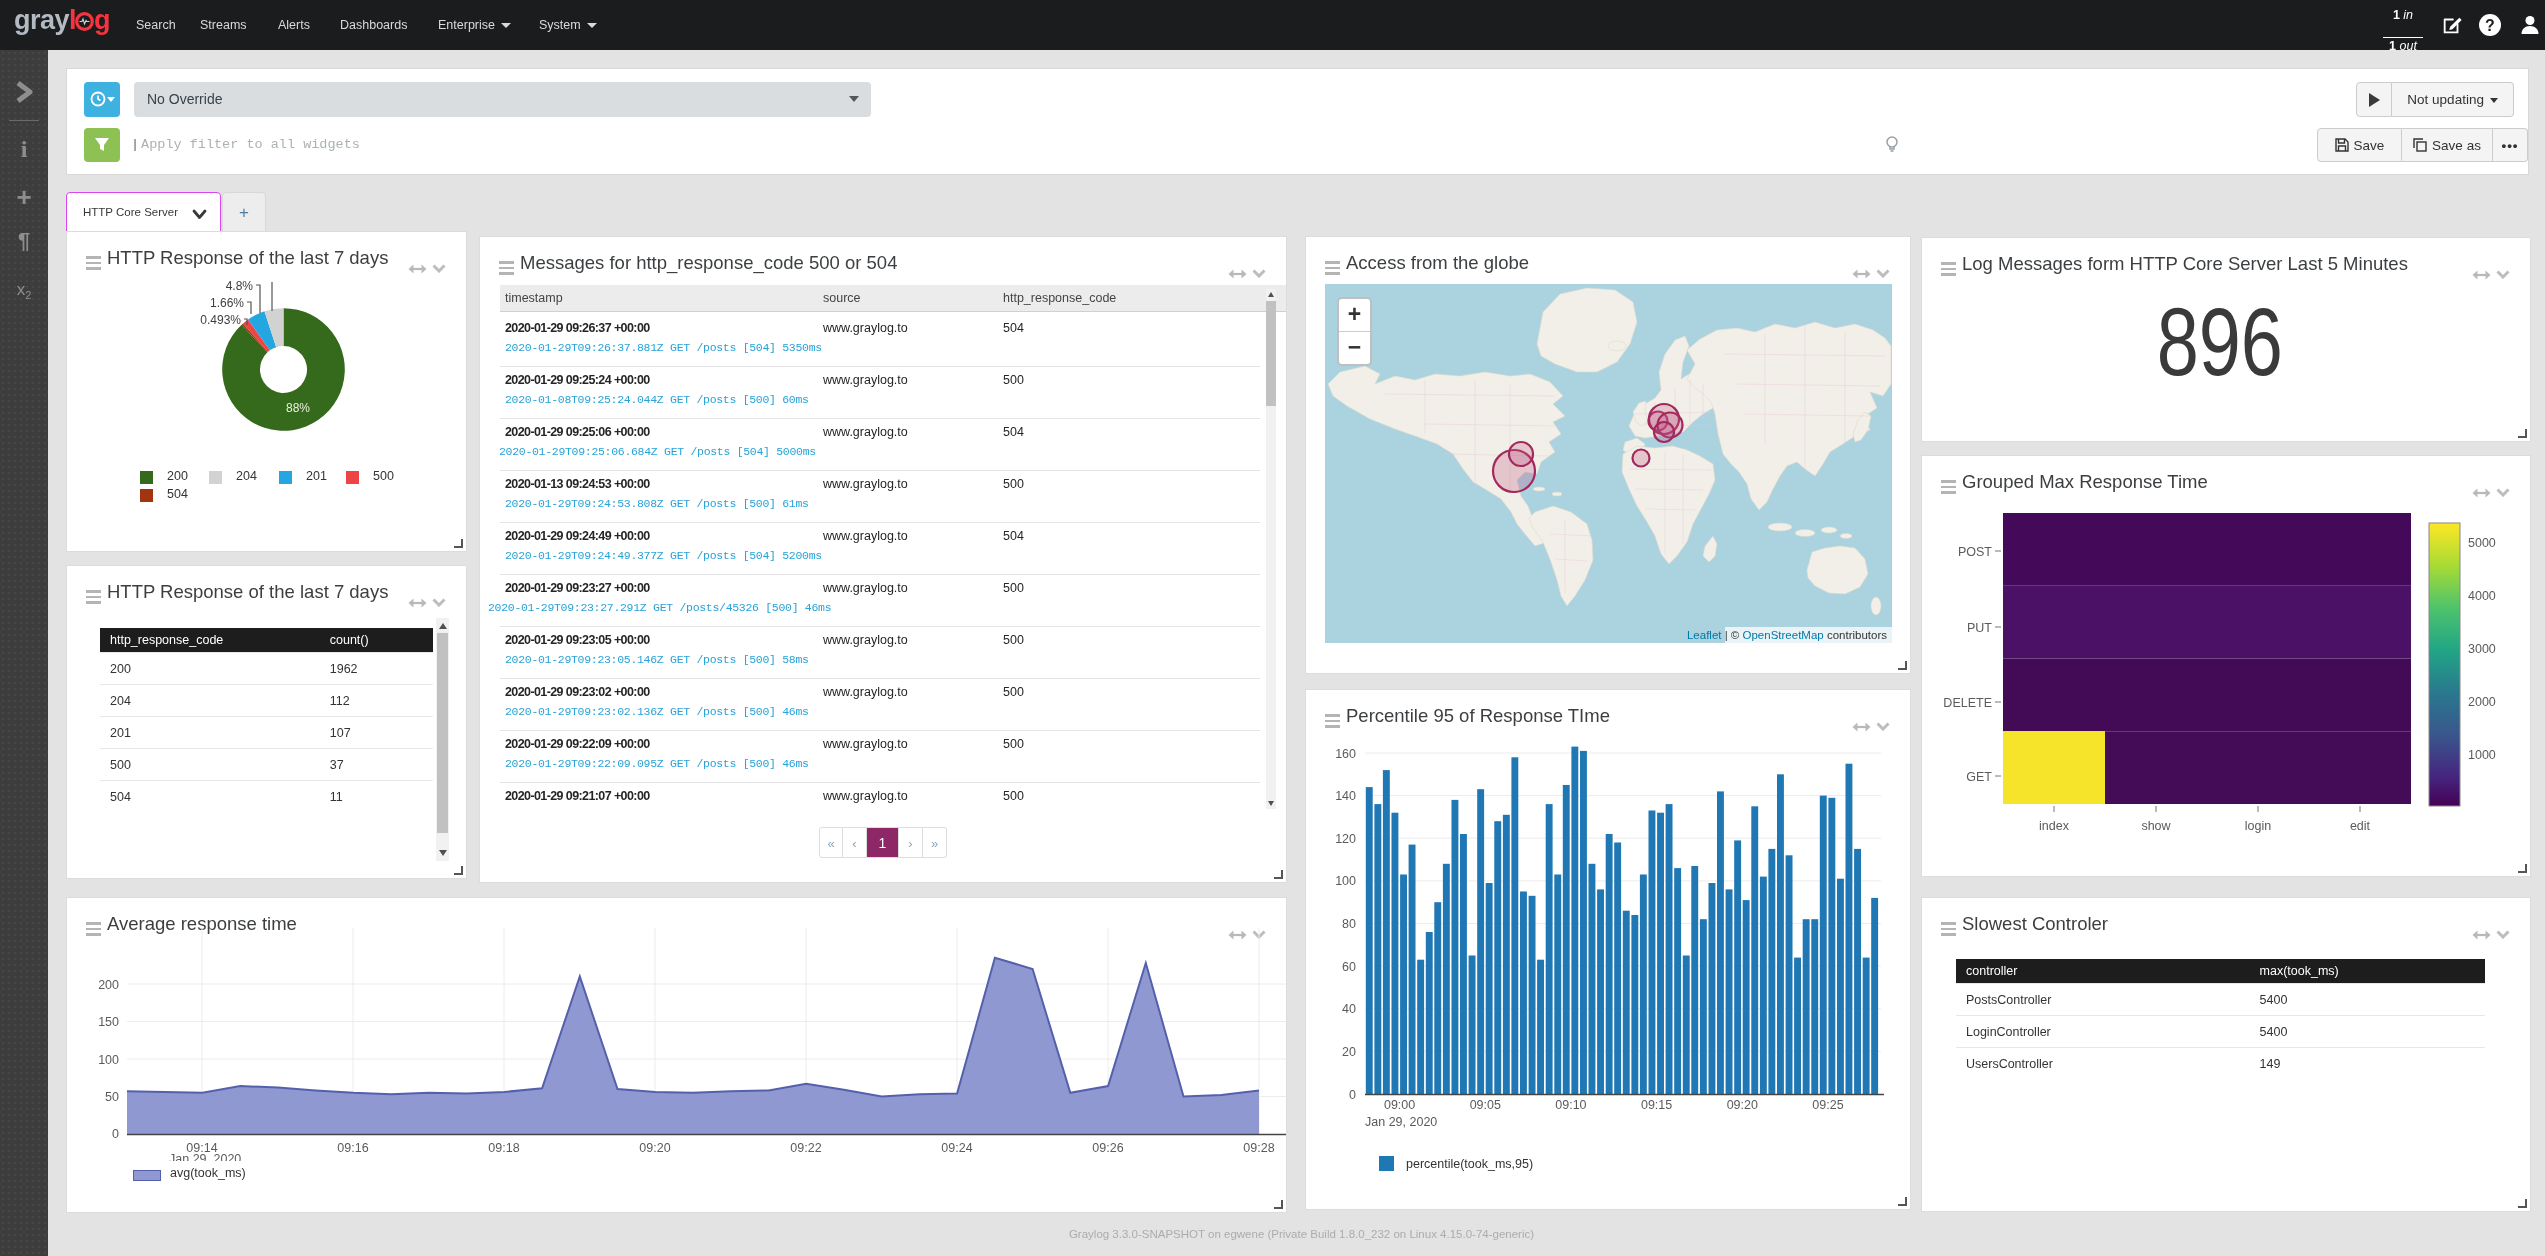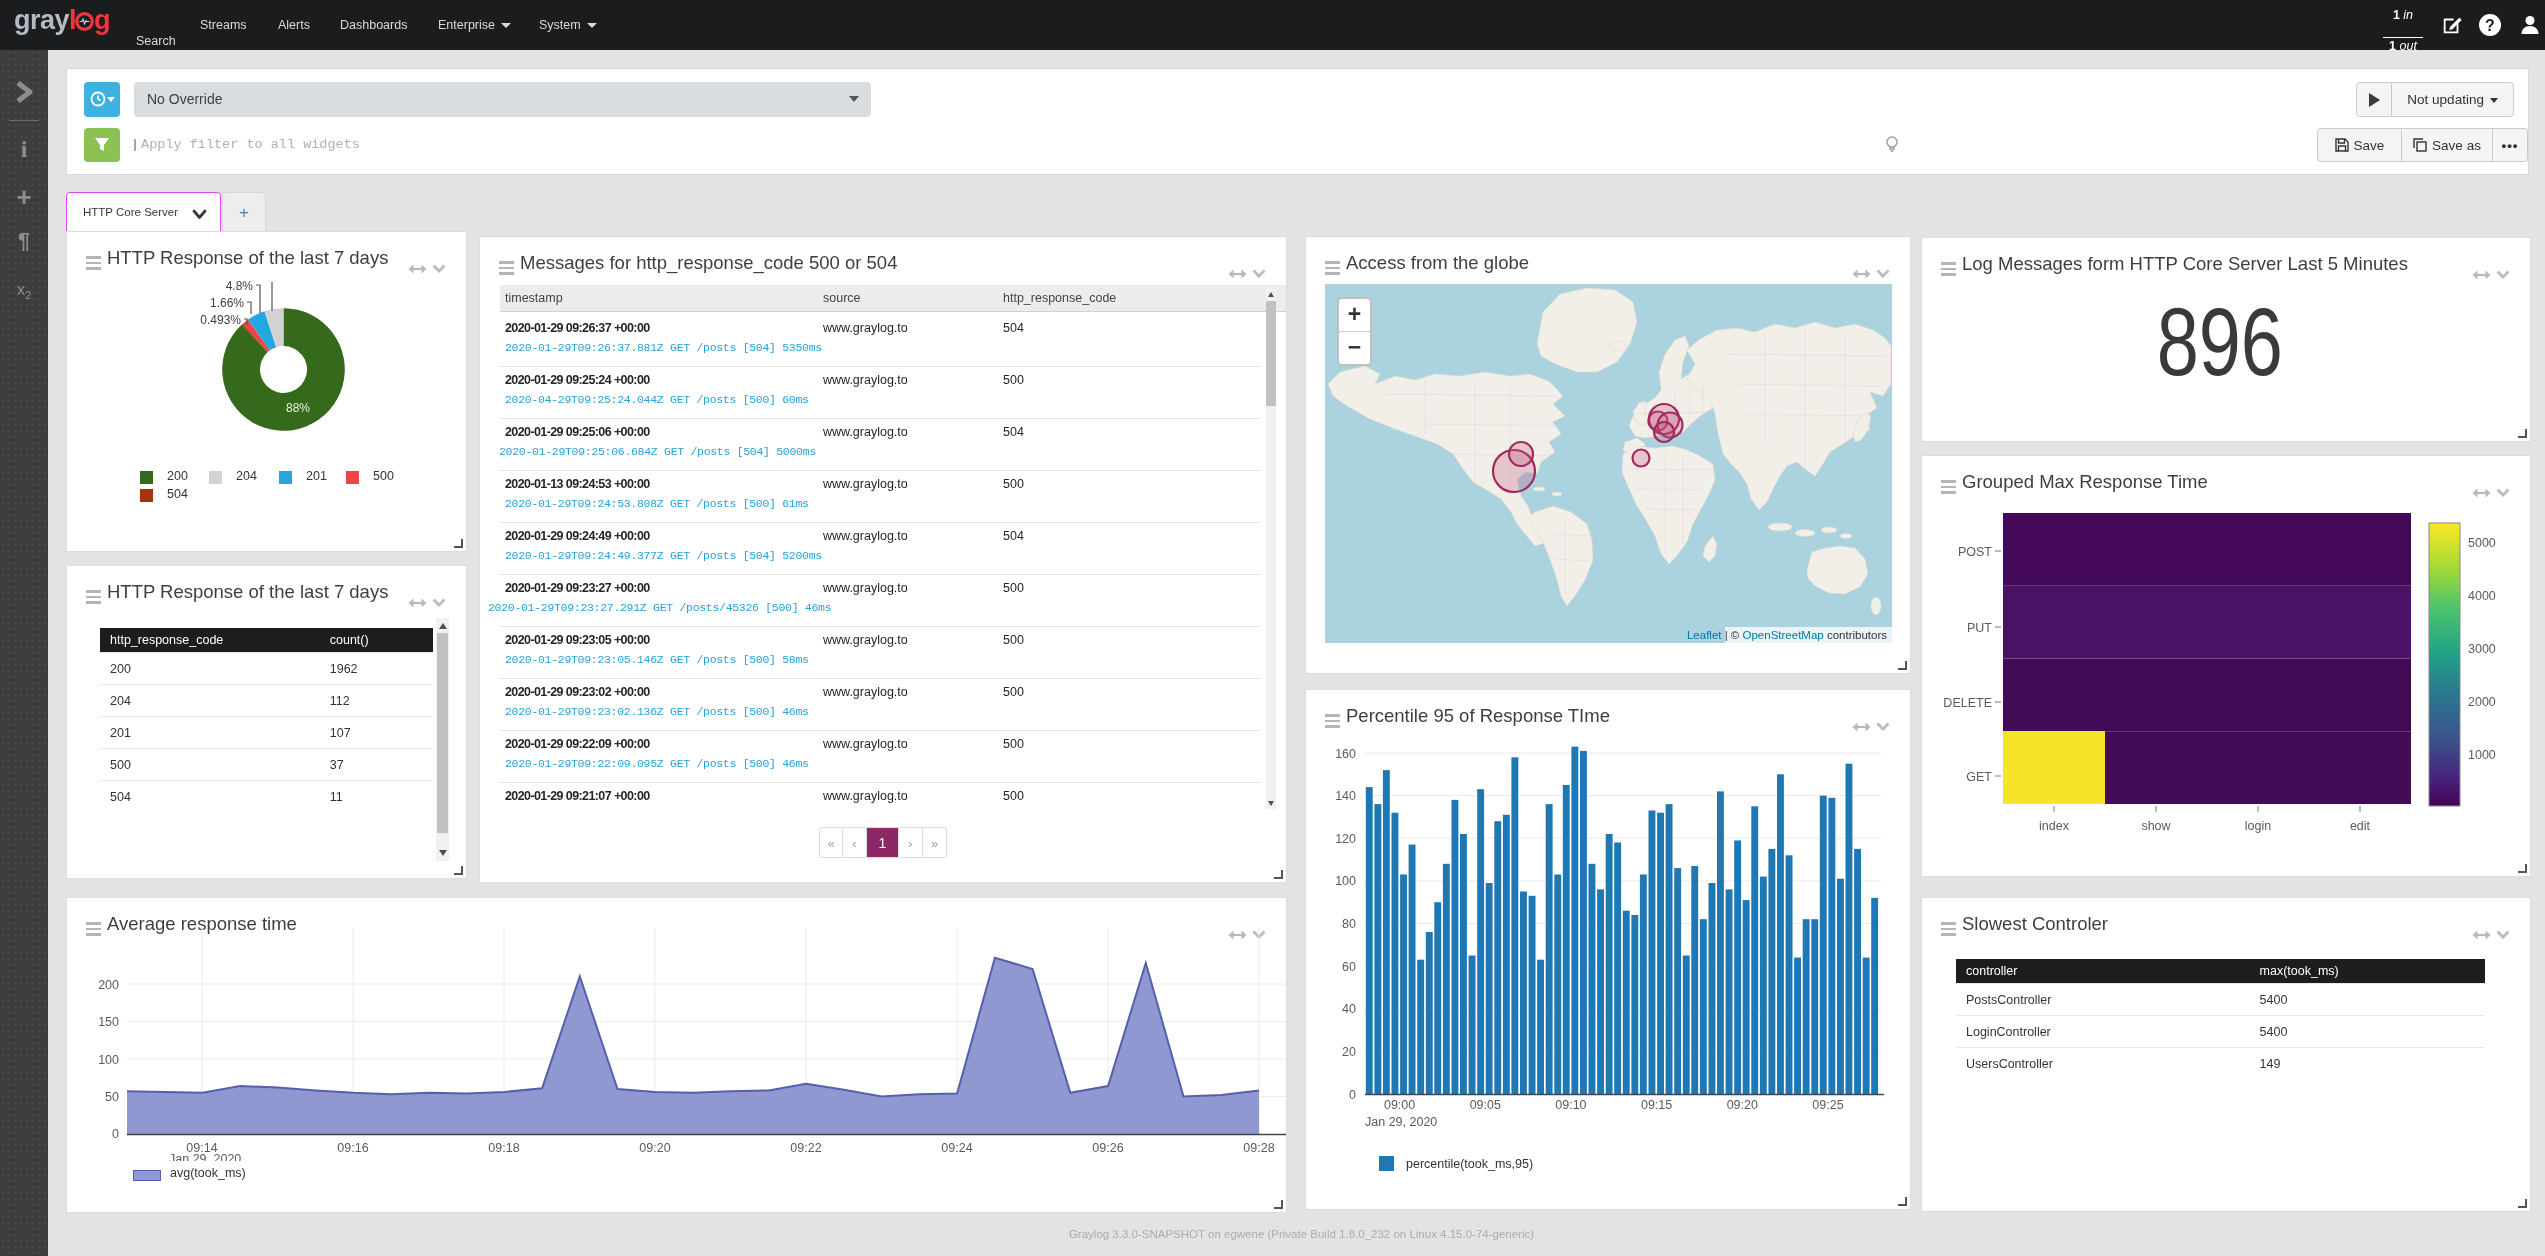--- a/index.html
+++ b/index.html
@@ -67,21 +67,21 @@
 .axis { font-size:12.5px; fill:#5b5b5b; }
 </style>
 </head>
 <body>
 
 <div id="nav">
   <div class="logo"><span class="g1">gray</span><span class="g2">l</span><svg style="display:inline-block; margin:0 0 -2px -1px;" width="19" height="19" viewBox="0 0 19 19">
         <circle cx="9.5" cy="9.5" r="7.8" fill="none" stroke="#f5343f" stroke-width="3.2"></circle>
         <path d="M4.5 9.5 h2.5 l1-2.5 1.5 5 1.5-3.5 .7 1 h2.8" stroke="#cfd3d8" stroke-width="1.1" fill="none"></path>
       </svg><span class="g2">g</span></div>
-  <div class="menu" style="left:136px;margin-top:16px;">Search</div>
+  <div class="menu" style="left:136px;">Search</div>
   <div class="menu" style="left:200px;">Streams</div>
   <div class="menu" style="left:278px;">Alerts</div>
   <div class="menu" style="left:340px;">Dashboards</div>
   <div class="menu" style="left:438px;">Enterprise<span class="caret"></span></div>
   <div class="menu" style="left:539px;">System<span class="caret"></span></div>
   <div class="fr" style="left:2383px; top:8px; font-size:12.5px; line-height:15px; text-align:center; width:40px;">
       <div style="border-bottom:1px solid #fff; padding-bottom:14px;"><b>1</b> <i>in</i></div>
       <div style="padding-top:1px;"><b>1</b> <i>out</i></div>
     </div>
   <svg class="fr" style="left:2441px; top:14px;" width="22" height="22" viewBox="0 0 24 24" fill="none" stroke="#fff" stroke-width="2">
@@ -268,21 +268,21 @@
         <span style="position:absolute;left:503px;top:6px;">http_response_code</span>
       </div>
       <div class="msgrow" style="left:25px; top:84px;"><b>2020-01-29 09:26:37 +00:00</b></div>
       <div class="msgrow" style="left:343px; top:84px;">www.graylog.to</div>
       <div class="msgrow" style="left:523px; top:84px;">504</div>
       <div class="msgrow m2" style="left:25px; top:103px;"><span class="m2">2020-01-29T09:26:37.881Z GET /posts [504] 5350ms</span></div>
       <div class="sep" style="left:20px; top:129px; width:760px;"></div>
       <div class="msgrow" style="left:25px; top:136px;"><b>2020-01-29 09:25:24 +00:00</b></div>
       <div class="msgrow" style="left:343px; top:136px;">www.graylog.to</div>
       <div class="msgrow" style="left:523px; top:136px;">500</div>
-      <div class="msgrow m2" style="left:25px; top:155px;"><span class="m2">2020-04-29T09:25:24.044Z GET /posts [500] 60ms</span></div>
+      <div class="msgrow m2" style="left:25px; top:155px;"><span class="m2">2020-01-08T09:25:24.044Z GET /posts [500] 60ms</span></div>
       <div class="sep" style="left:20px; top:181px; width:760px;"></div>
       <div class="msgrow" style="left:25px; top:188px;"><b>2020-01-29 09:25:06 +00:00</b></div>
       <div class="msgrow" style="left:343px; top:188px;">www.graylog.to</div>
       <div class="msgrow" style="left:523px; top:188px;">504</div>
       <div class="msgrow m2" style="left:19px; top:207px;"><span class="m2">2020-01-29T09:25:06.684Z GET /posts [504] 5000ms</span></div>
       <div class="sep" style="left:20px; top:233px; width:760px;"></div>
       <div class="msgrow" style="left:25px; top:240px;"><b>2020-01-13 09:24:53 +00:00</b></div>
       <div class="msgrow" style="left:343px; top:240px;">www.graylog.to</div>
       <div class="msgrow" style="left:523px; top:240px;">500</div>
       <div class="msgrow m2" style="left:25px; top:259px;"><span class="m2">2020-01-29T09:24:53.808Z GET /posts [500] 61ms</span></div>

